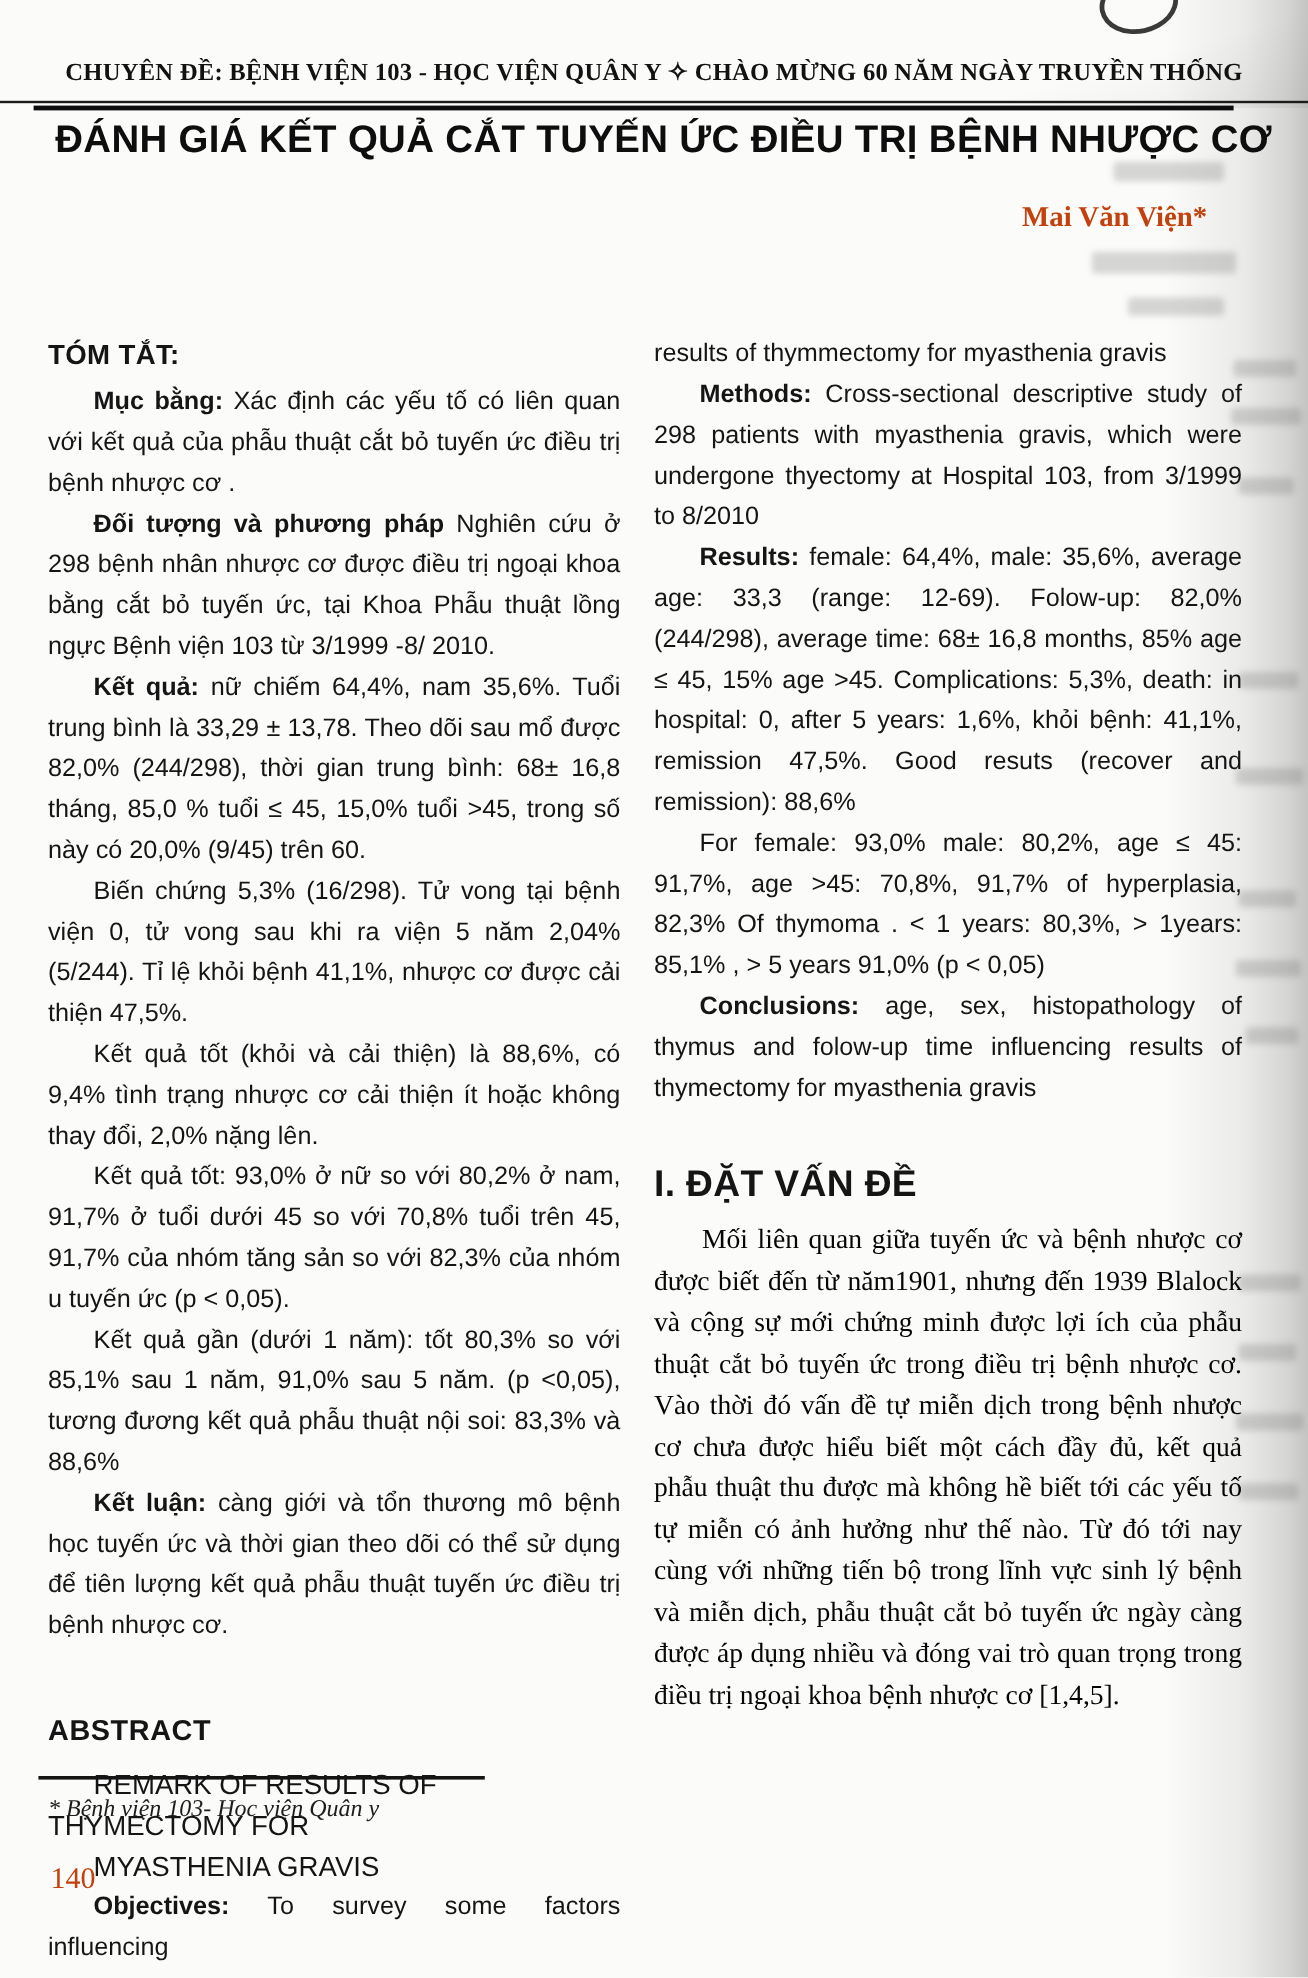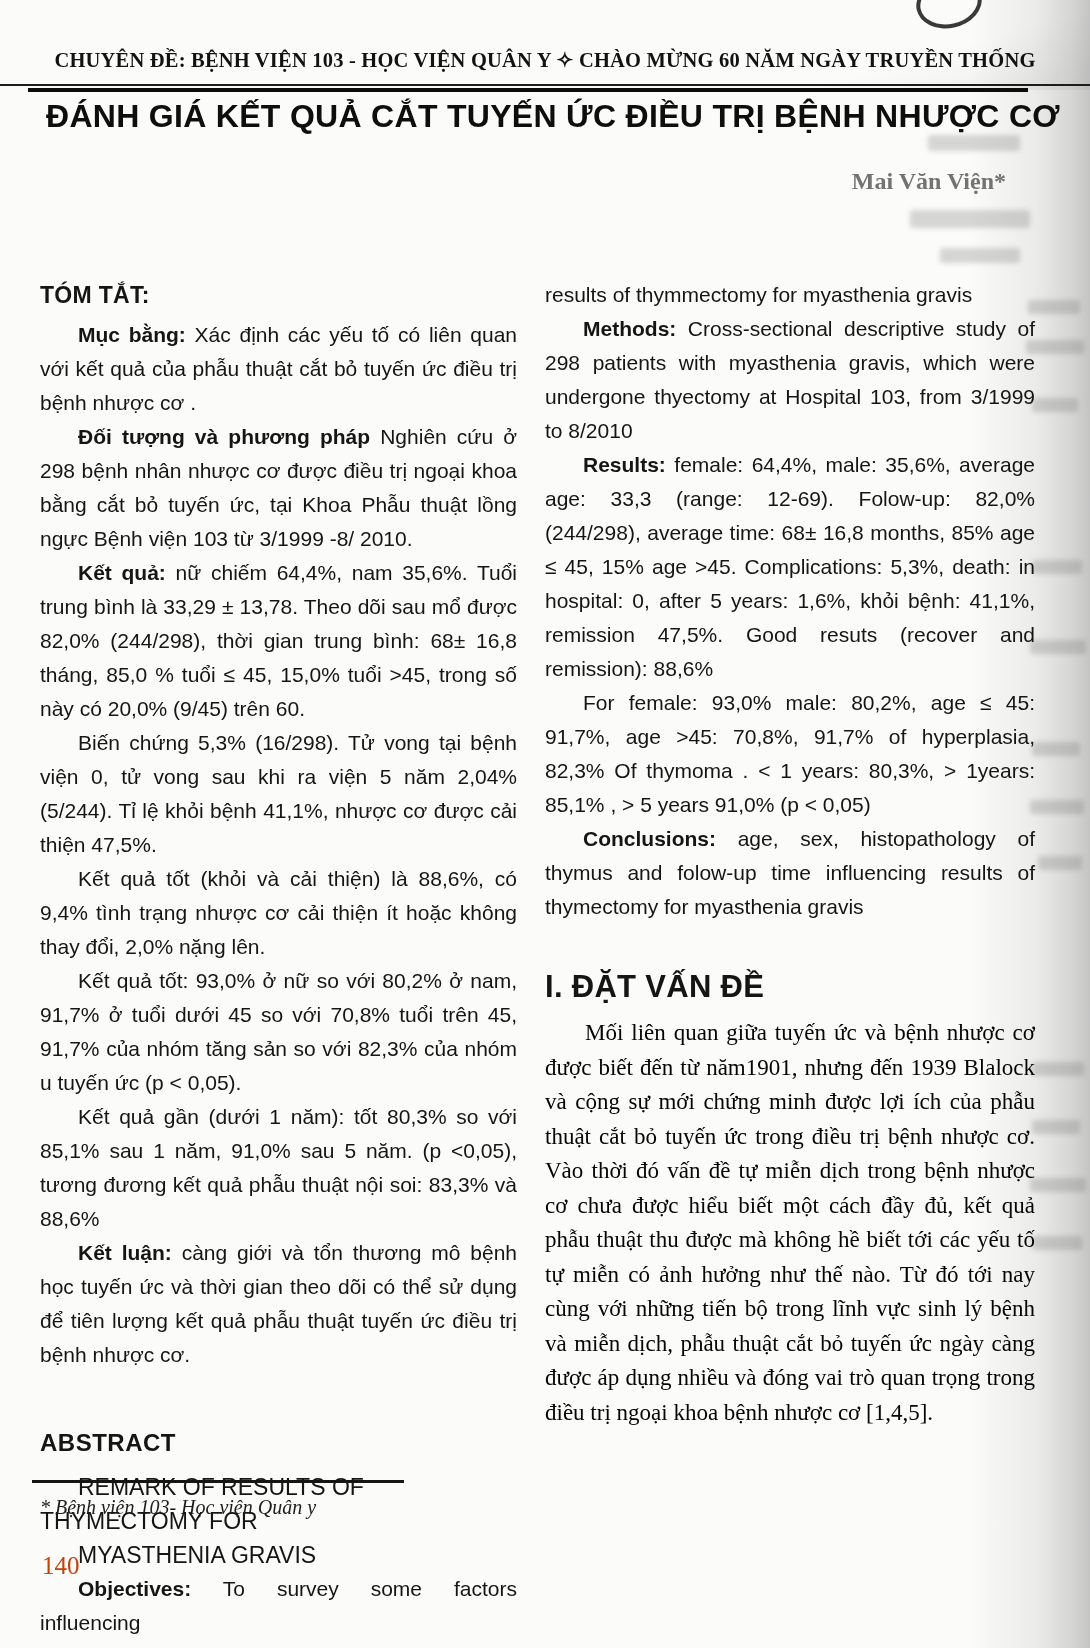--- a/index.html
+++ b/index.html
@@ -40,21 +40,21 @@
   .header-rule-thick{position:absolute;top:88px;left:28px;width:1000px;height:4px;background:#0d0d0d;}
   
   .article-title{
     position:absolute;top:98px;left:46px;width:990px;
     font-size:32px;font-weight:bold;letter-spacing:0.3px;
     white-space:nowrap;color:#0e0e0e;
   }
   .author{
     position:absolute;top:168px;right:84px;
     font-family:"Liberation Serif", serif;
-    font-size:24px;font-weight:bold;color:#737373;
+    font-size:24px;font-weight:bold;color:#c2410c;
   }
   
   .col{position:absolute;top:278px;font-size:21px;line-height:34px;text-align:justify;}
   .col-left{left:40px;width:477px;}
   .col-right{left:545px;width:490px;}
   .col p{margin:0;text-indent:38px;}
   .col p.noindent{text-indent:0;}
   b.lead{font-weight:bold;}
   .sec-heading{
     font-size:23px;font-weight:bold;margin:0 0 6px 0;letter-spacing:0.3px;

